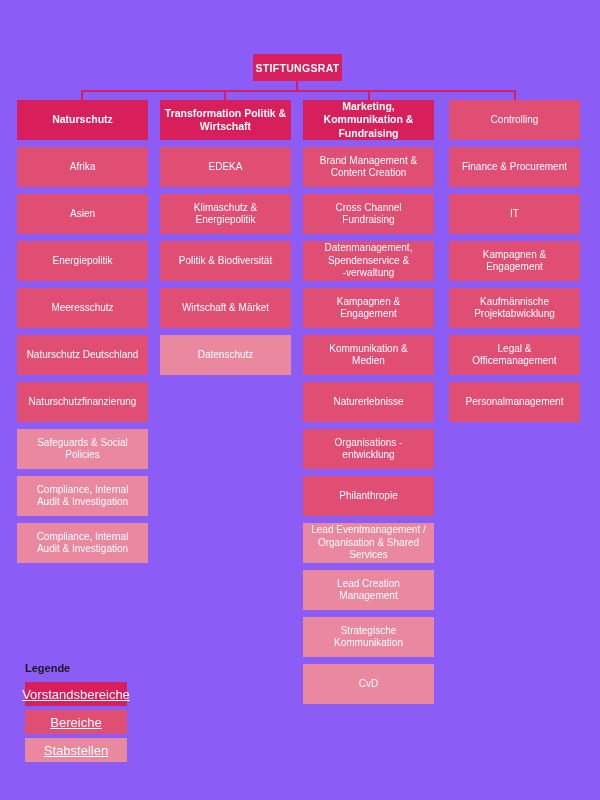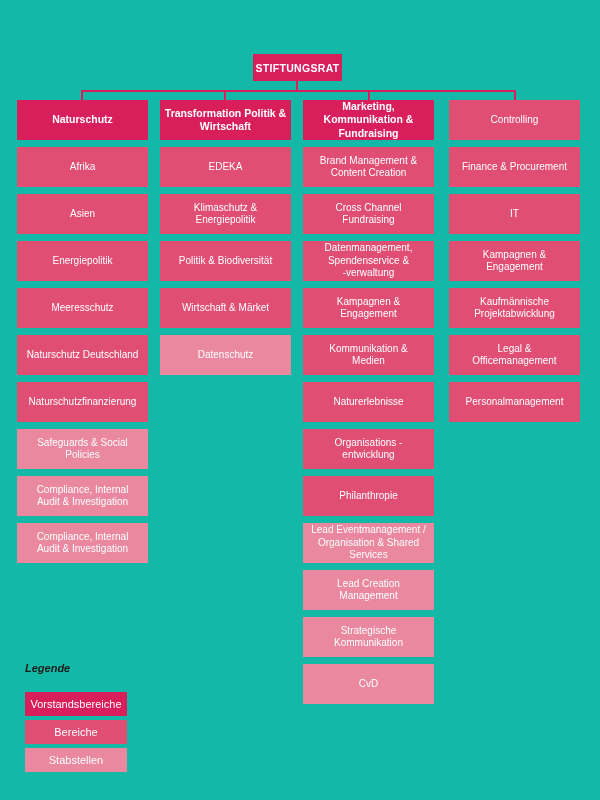--- a/index.html
+++ b/index.html
@@ -1,17 +1,17 @@
 <!DOCTYPE html>
 <html><head>
 <meta charset="utf-8">
 <style>
   html,body { margin:0; padding:0; background:#ffffff; }
   .canvas {
-    position:relative; width:600px; height:800px; background:#14b8a6;
+    position:relative; width:600px; height:800px; background:#8b5cf6;
     font-family:"Liberation Sans", sans-serif; overflow:hidden;
   }
   .connector { position:absolute; background:#D81F5C; }
   .root-box {
     position:absolute; left:253px; top:54px; width:89px; height:27px;
     background:#D81F5C; color:#ffffff; font-weight:bold; font-size:10.5px;
     display:flex; align-items:center; justify-content:center; text-align:center;
     letter-spacing:0.3px;
   }
   .col { position:absolute; top:100px; width:131px; display:flex; flex-direction:column; gap:7px; }
@@ -21,25 +21,25 @@
   .col4 { left:449px; }
   .box {
     height:40px; flex:0 0 40px; display:flex; align-items:center; justify-content:center;
     text-align:center; color:#ffffff; font-size:10px; line-height:1.25;
     white-space:pre-line; padding:0 4px; box-sizing:border-box;
   }
   .h-box { background:#D81F5C; font-weight:bold; font-size:10.5px; }
   .t-b { background:#E04E74; }
   .t-s { background:#E9889F; }
   .legend { position:absolute; left:25px; top:662px; width:104px; }
-  .legend-title { color:#1a1a1a; font-weight:bold; font-size:11px; margin-bottom:18px;font-style:italic; }
+  .legend-title { color:#1a1a1a; font-weight:bold; font-size:11px; margin-bottom:8px; }
   .legend-box {
     width:102px; height:24px; margin-bottom:4px;
     display:flex; align-items:center; justify-content:center;
-    color:#ffffff; font-size:11px; text-align:center;
+    color:#ffffff; font-size:13px; text-align:center;text-decoration:underline;
   }
   .lg-1 { background:#D81F5C; }
   .lg-2 { background:#E04E74; }
   .lg-3 { background:#E9889F; }
 </style>
 </head>
 <body>
 
 <div class="canvas">
 

